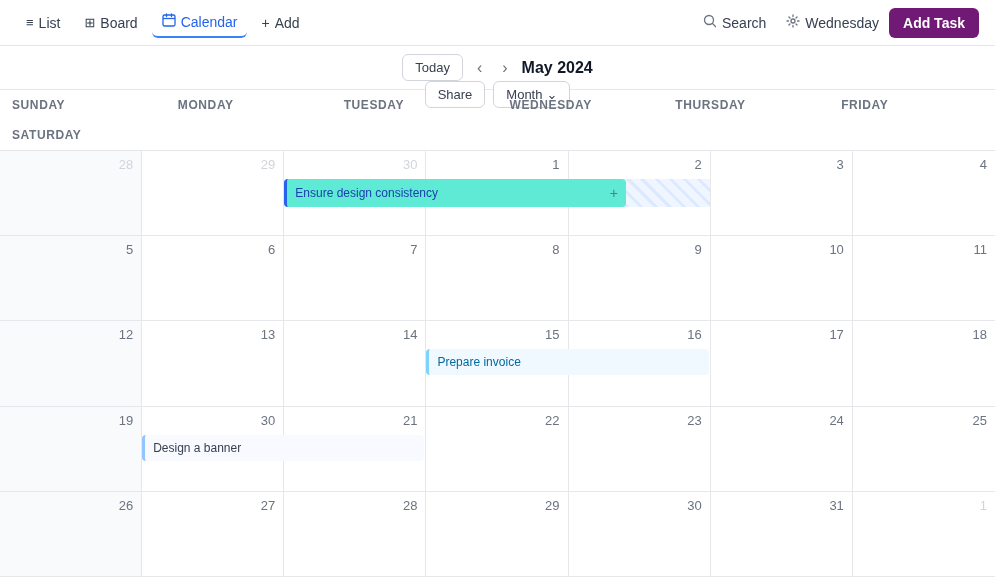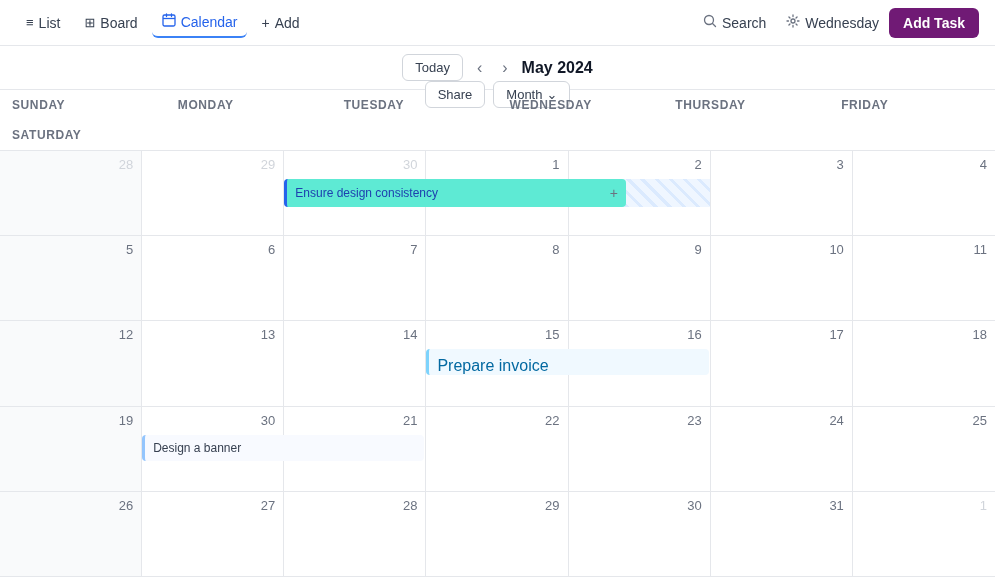--- a/index.html
+++ b/index.html
@@ -225,21 +225,21 @@
     </div>
     <div class="cal-cell">
       <span class="date-num">13</span>
     </div>
     <div class="cal-cell">
       <span class="date-num">14</span>
     </div>
     <div class="cal-cell" style="position:relative;">
       <span class="date-num">15</span>
 
-      <div style="position:absolute; top:28px; left:0; right:-100%; height:26px; background:#f0f9ff; border-left:3px solid #7dd3fc; border-radius:4px; display:flex; align-items:flex-end; padding:0 8px; font-size:16px; font-weight:500; color:#0369a1; z-index:10; white-space:nowrap;">
+      <div style="position:absolute; top:28px; left:0; right:-100%; height:26px; background:#f0f9ff; border-left:3px solid #7dd3fc; border-radius:4px; display:flex; align-items:center; padding:0 8px; font-size:12px; font-weight:500; color:#0369a1; z-index:10; white-space:nowrap;">
         <span>Prepare invoice</span>
       </div>
     </div>
     <div class="cal-cell">
       <span class="date-num">16</span>
     </div>
     <div class="cal-cell">
       <span class="date-num">17</span>
     </div>
     <div class="cal-cell">

